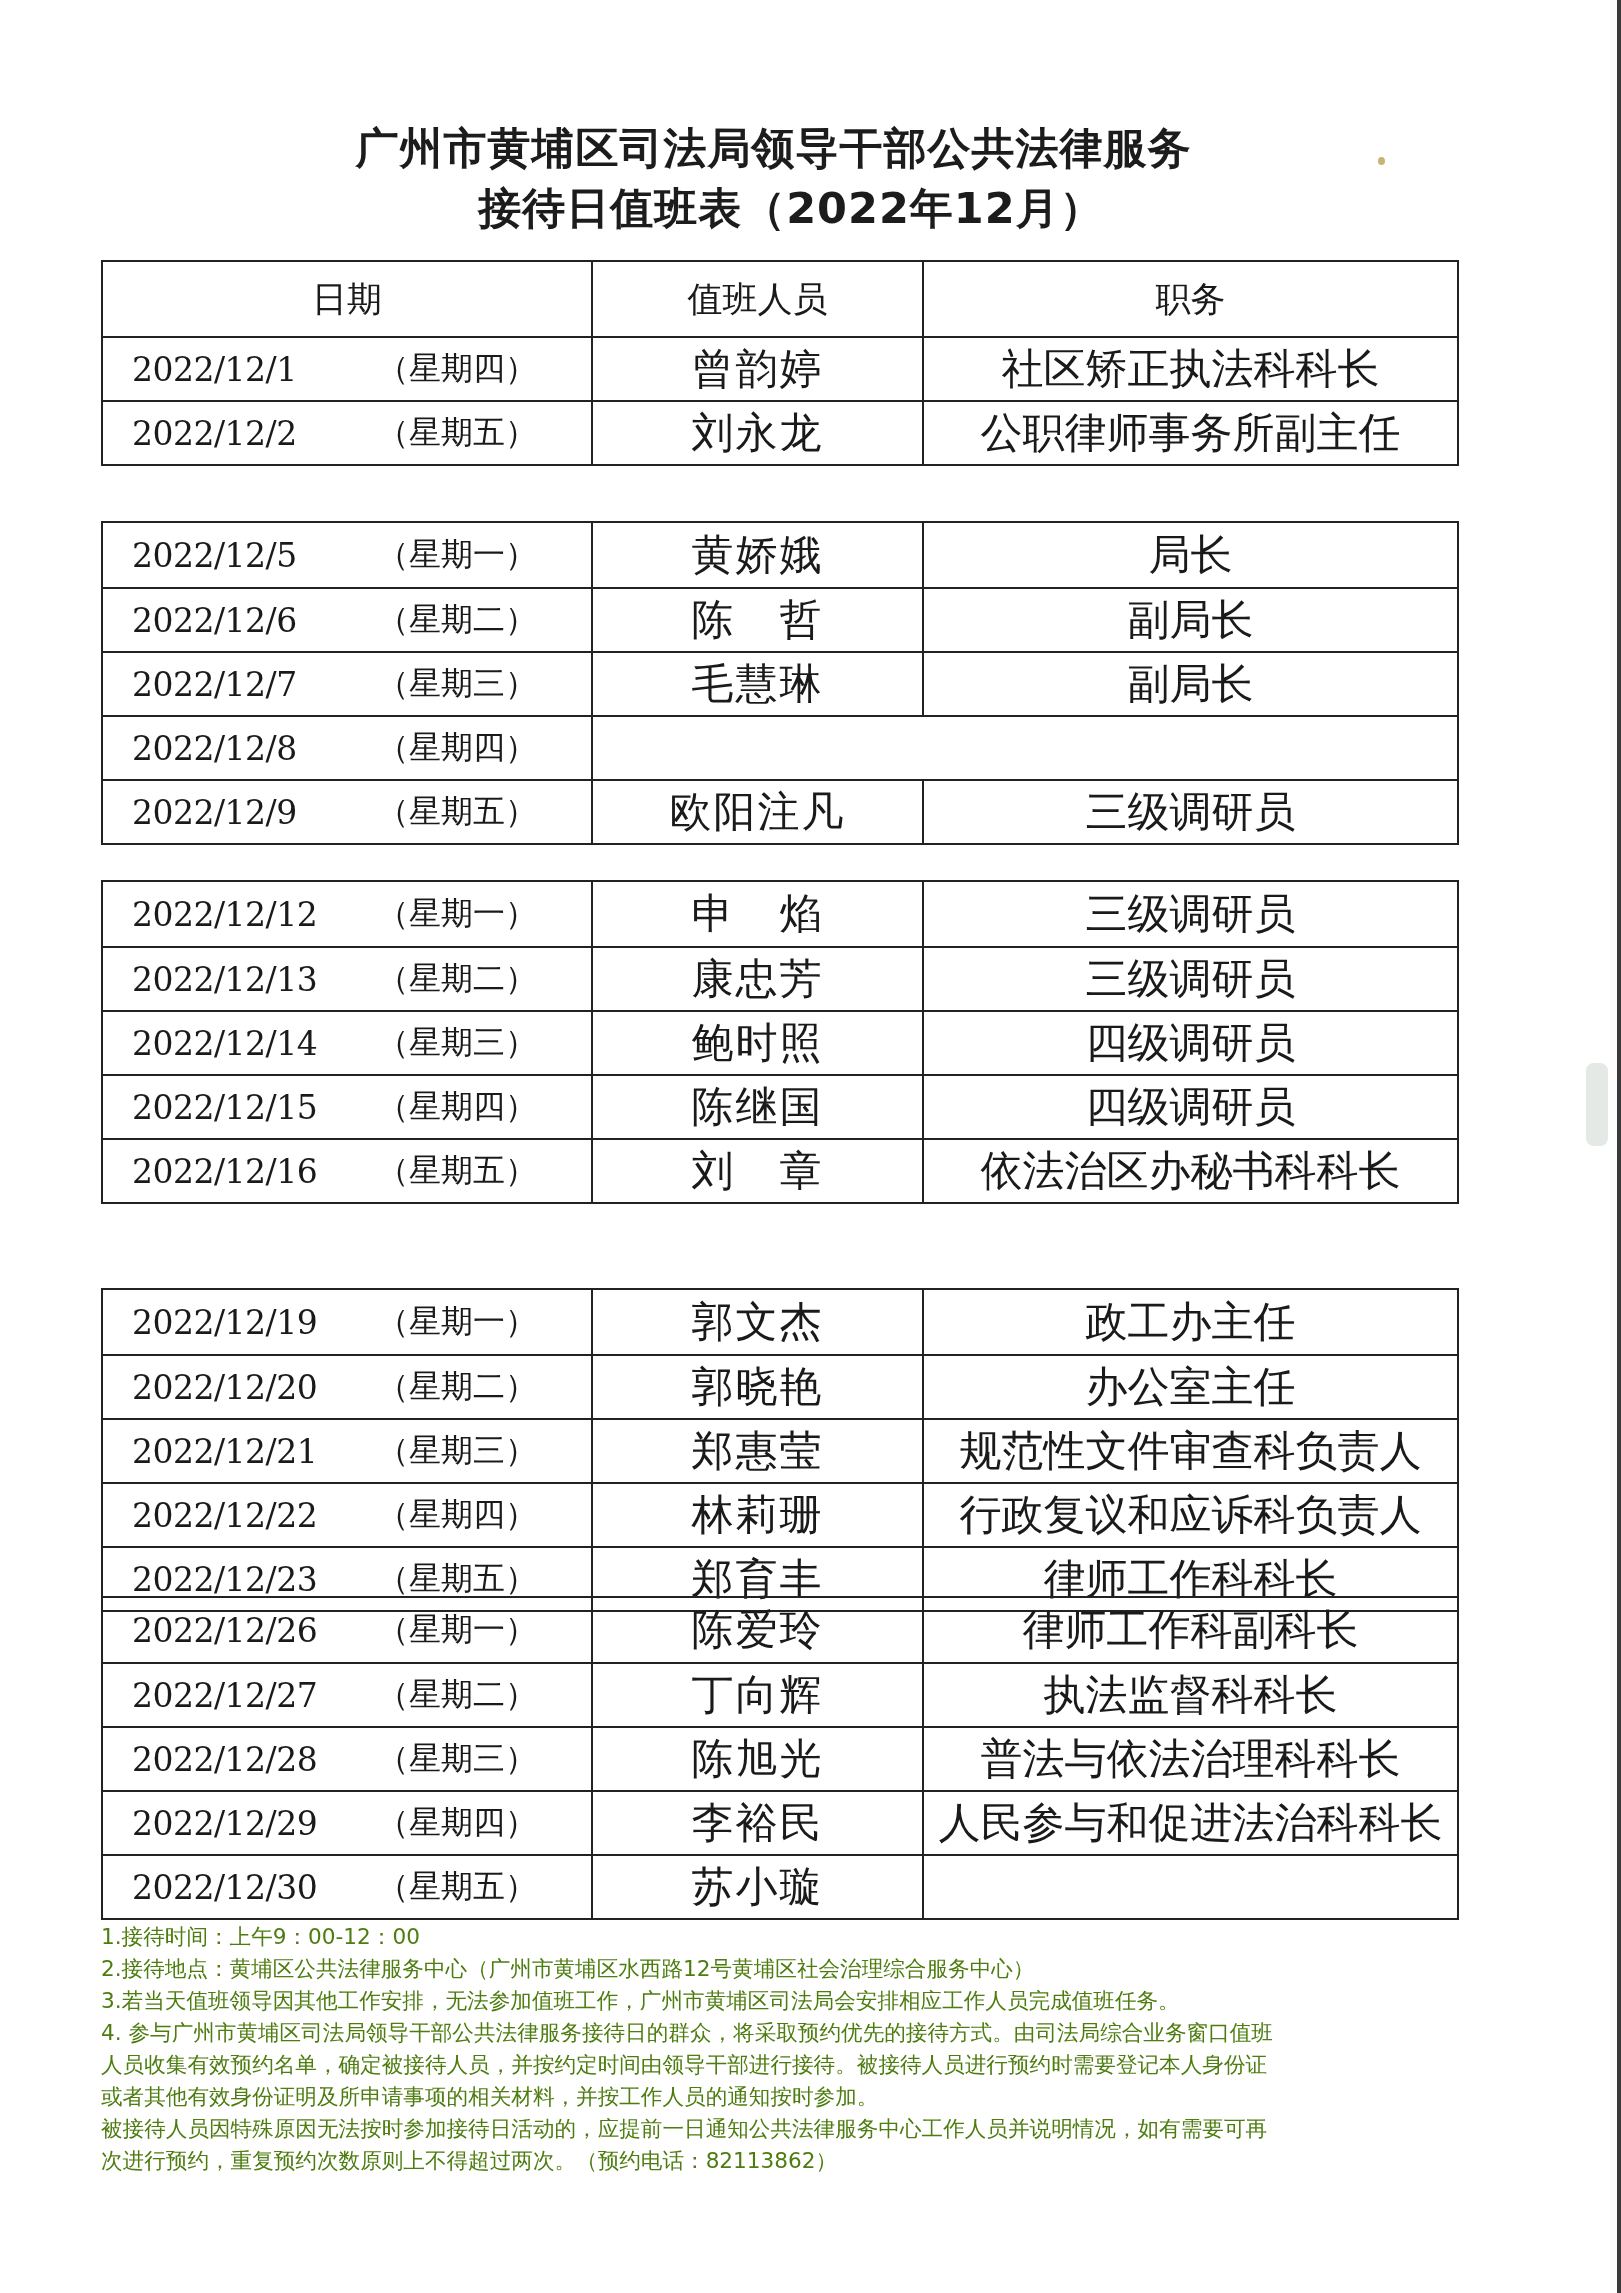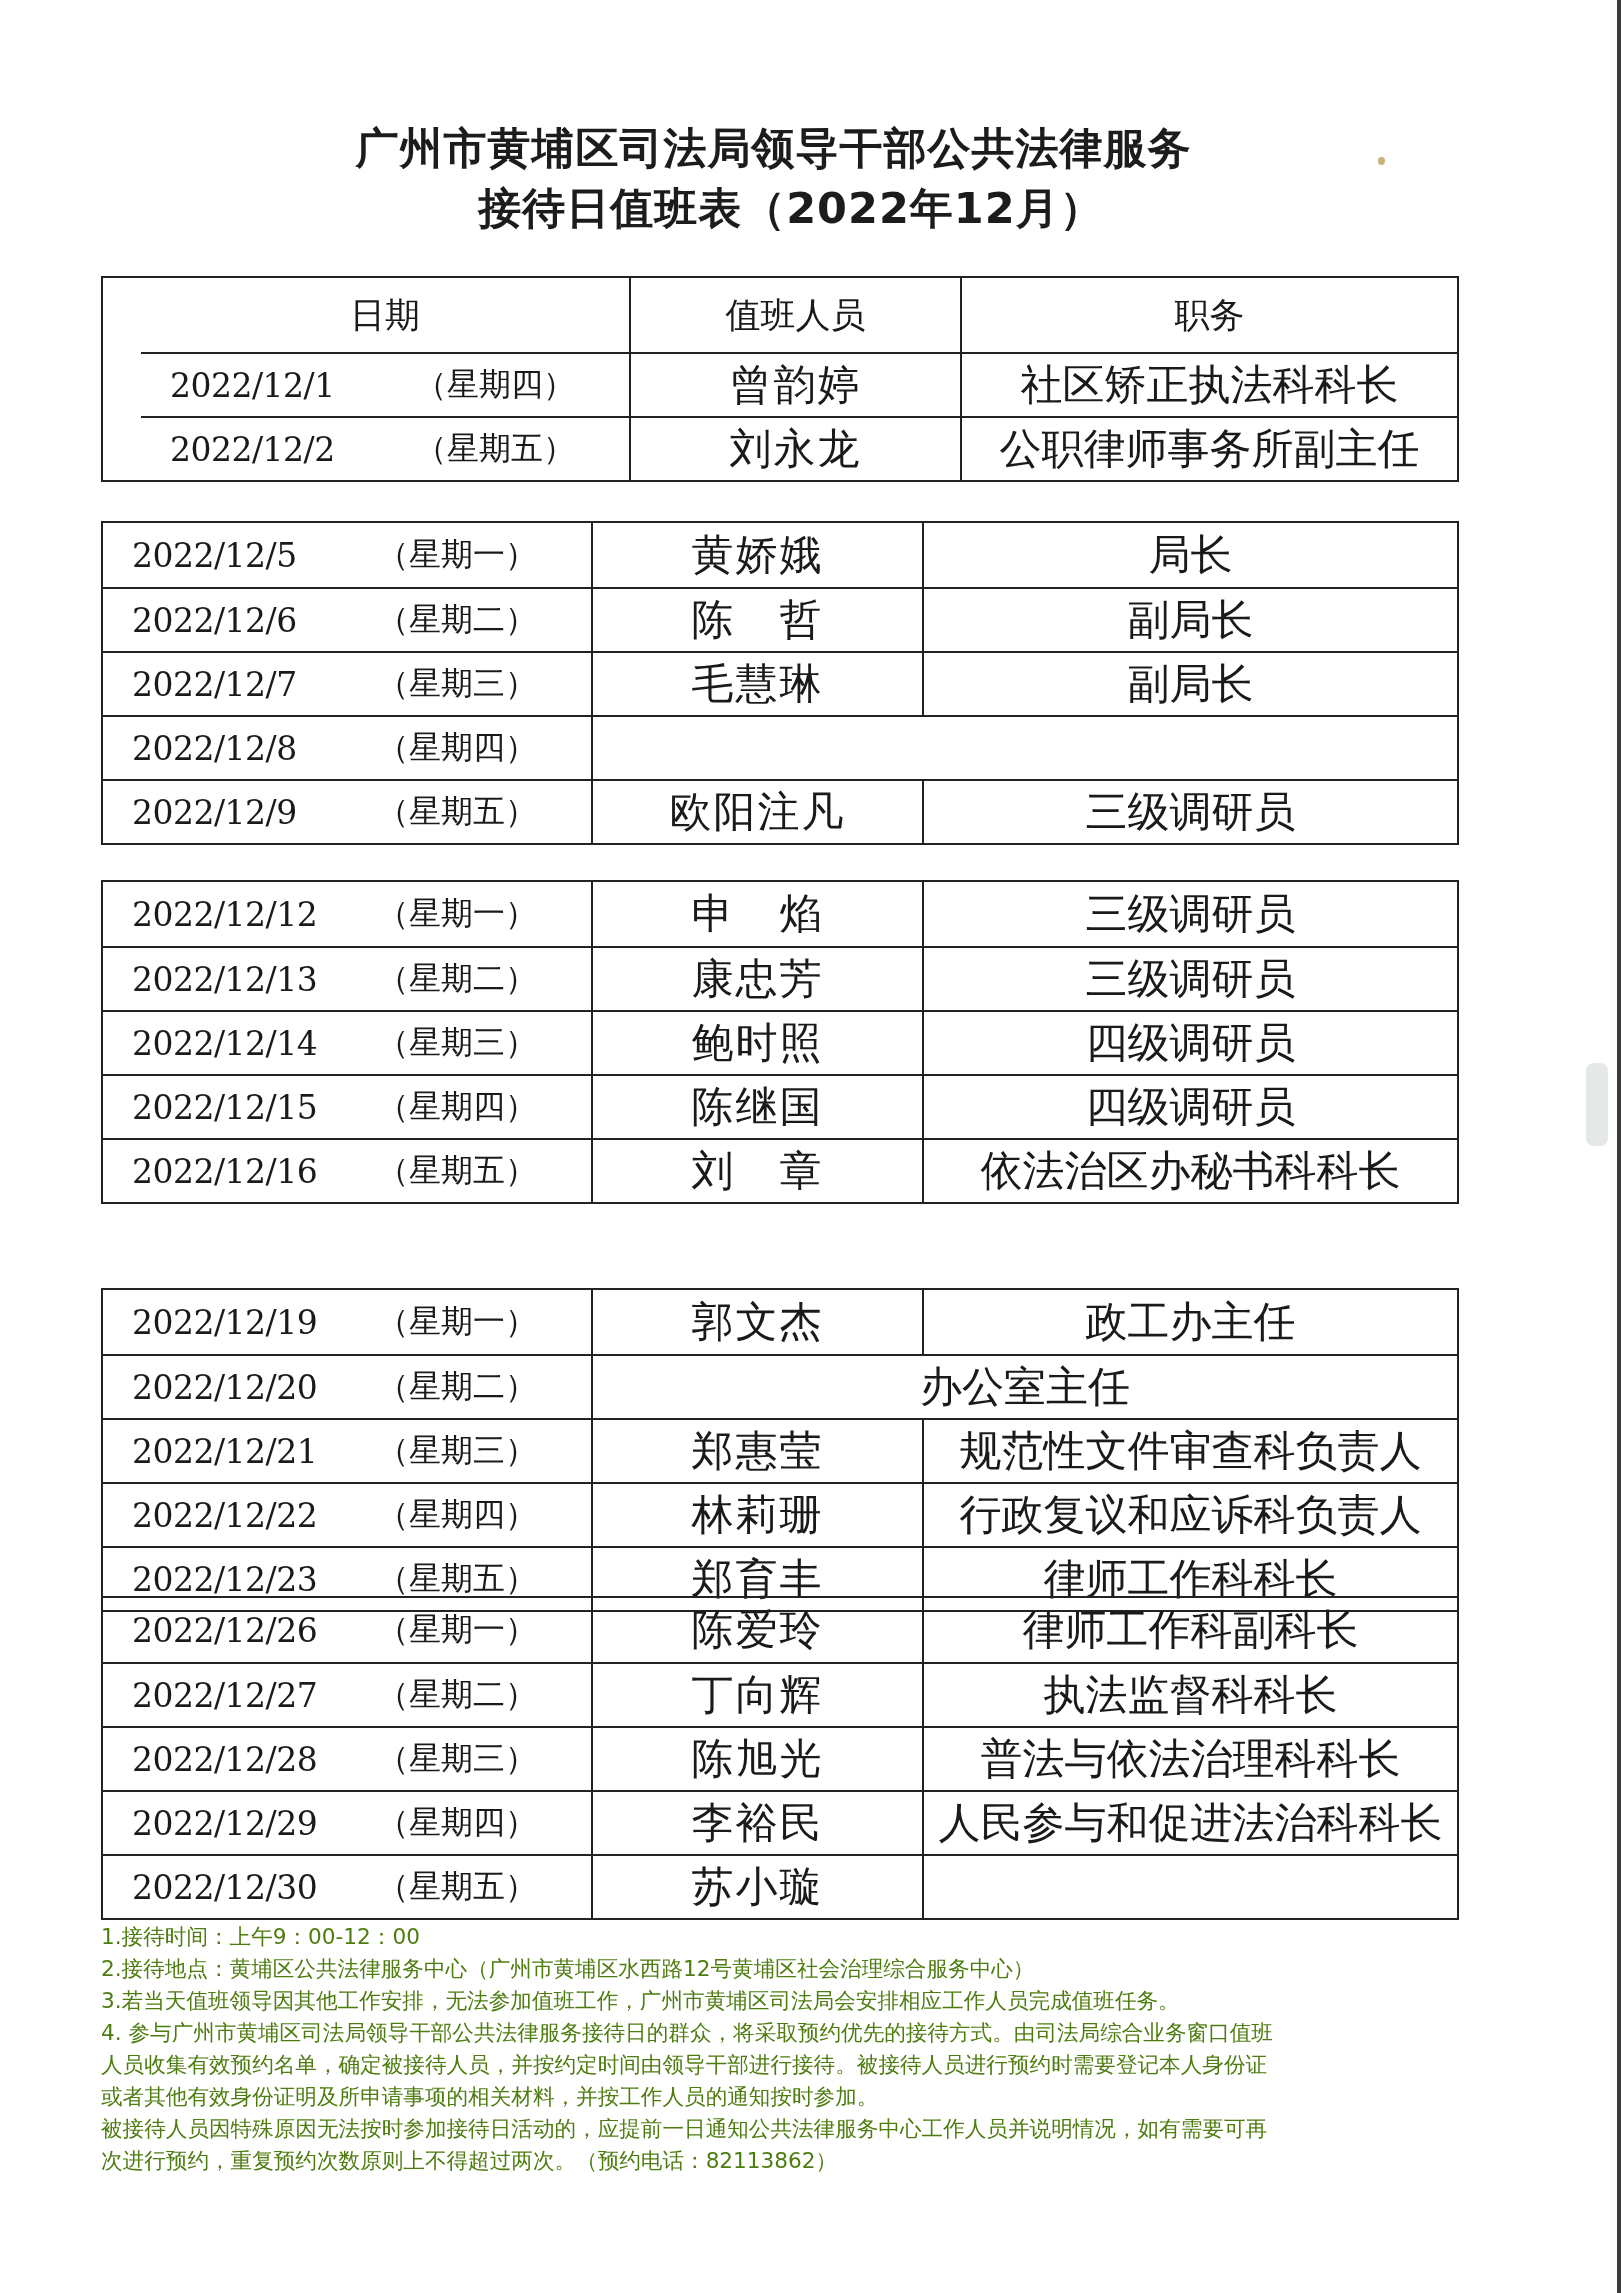--- a/index.html
+++ b/index.html
@@ -72,21 +72,21 @@
     .c-date { width: 490px; border-right: 2px solid #222; justify-content: flex-start; padding-left: 29px; }
     .c-name { width: 331px; border-right: 2px solid #222; }
     .c-role { flex: 1; }
     .date-str { display: inline-block; width: 245px; font-family: "DejaVu Serif", "Liberation Serif", serif; font-size: 33px; letter-spacing: -0.5px; }
     .wd-str { display: inline-block; font-family: "DejaVu Sans", "Liberation Sans", sans-serif; font-size: 32px; }
     .name-str, .role-str { font-family: "DejaVu Sans", "Liberation Sans", sans-serif; font-size: 42px; }
     .name-str { letter-spacing: 2px; }
     .hdr .cell { font-family: "DejaVu Sans", "Liberation Sans", sans-serif; font-size: 35px; justify-content: center; padding-left: 0; }
     .hdr { height: 74px; }
 
-    #block0 { top: 276px; padding-left: 38px; }
+    #block0 { top: 260px; }
     #block1 { top: 521px; }
     #block2 { top: 880px; }
     #block3 { top: 1288px; }
     #block4 { top: 1596px; }
 
     .notes {
       position: absolute;
       left: 101px;
       top: 1921px;
       width: 1372px;
@@ -269,20 +269,23 @@
         <span class="name-str">郭文杰</span>
       </div>
     <div class="cell c-role">
         <span class="role-str">政工办主任</span>
       </div>
   </div>
   <div class="row">
     <div class="cell c-date">
         <span class="date-str">2022/12/20</span>
         <span class="wd-str">（星期二）</span>
+      </div>
+    <div class="cell c-name">
+        <span class="name-str">郭晓艳</span>
       </div>
     <div class="cell c-role">
         <span class="role-str">办公室主任</span>
       </div>
   </div>
   <div class="row">
     <div class="cell c-date">
         <span class="date-str">2022/12/21</span>
         <span class="wd-str">（星期三）</span>
       </div>

